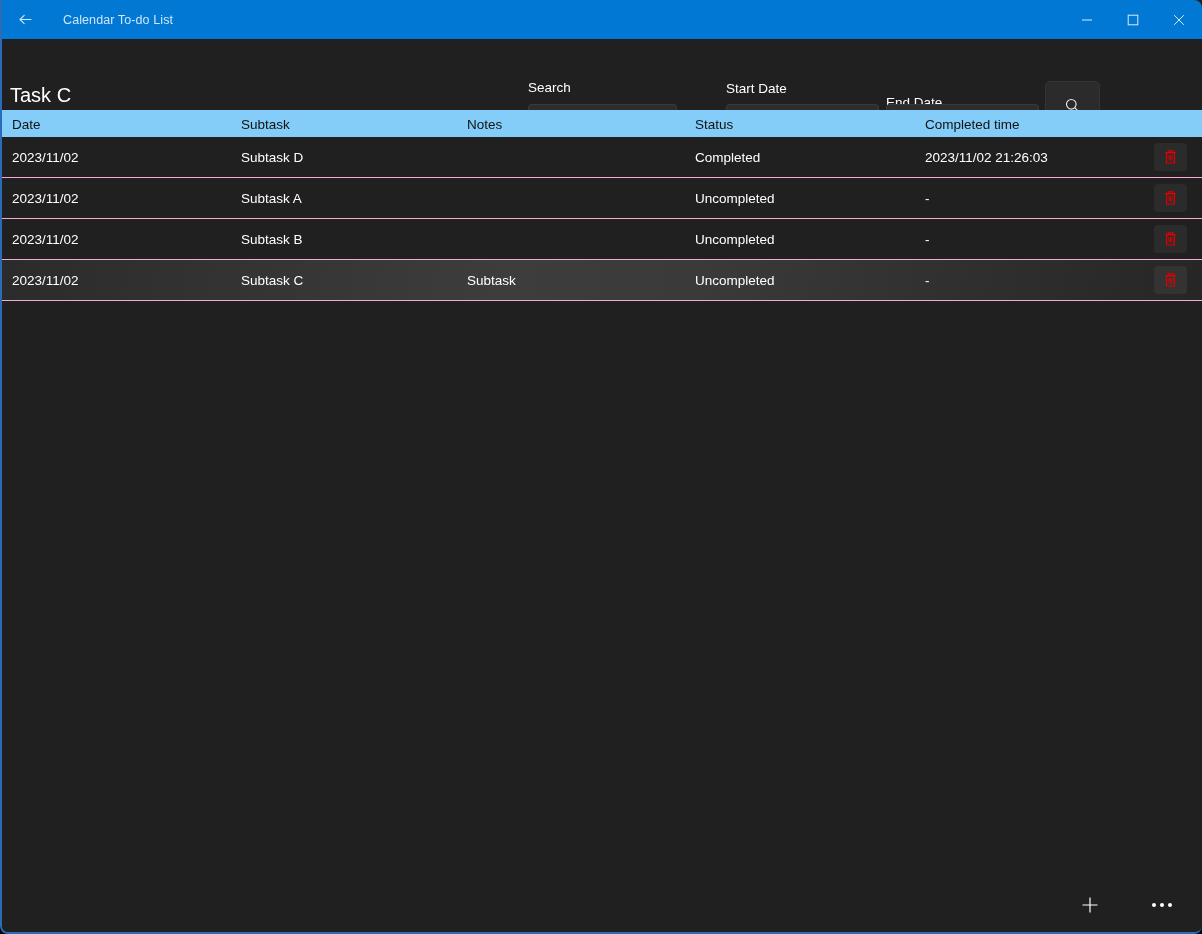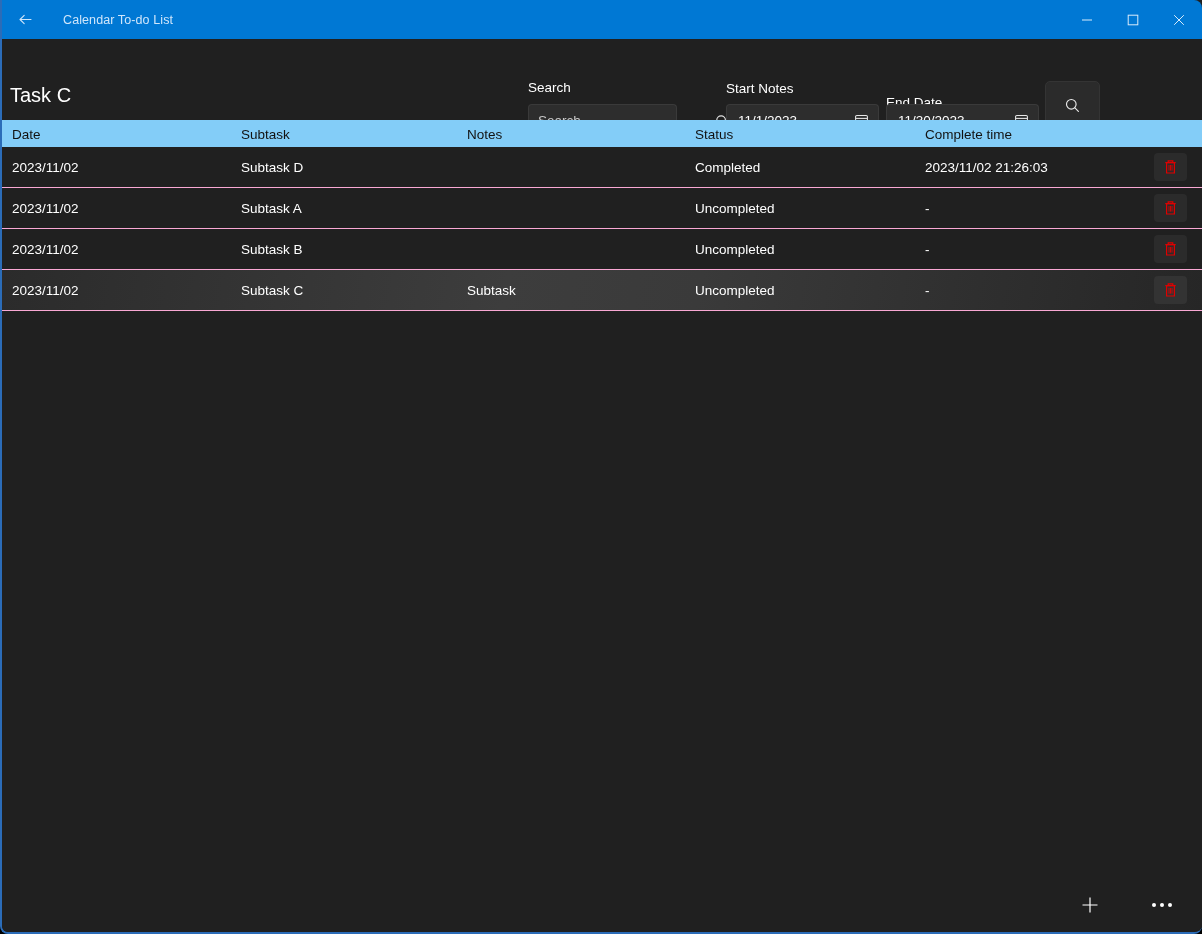--- a/index.html
+++ b/index.html
@@ -60,21 +60,21 @@
     display: flex;
     align-items: center;
     justify-content: center;
     color: #d9ecfb;
   }
   .win-ctrl svg { display: block; }
 
   
   #top-area {
     position: relative;
-    height: 81px;
+    height: 71px;
     background: #202020;
     padding-left: 47px;
   }
   #page-title {
     position: absolute;
     left: 8px;
     top: 56px;
     transform: translateY(-50%);
     font-size: 20px;
     color: #ffffff;
@@ -286,21 +286,21 @@
     <div id="search-box">
       <input id="search-input" type="text" placeholder="Search" style="">
       <span id="search-input-icon">
         <svg width="14" height="14" viewBox="0 0 14 14" fill="none" stroke="currentColor" stroke-width="1.15">
           <circle cx="6.1" cy="6.1" r="4.3"></circle>
           <path d="M9.3 9.3L12.6 12.6" stroke-linecap="round"></path>
         </svg>
       </span>
     </div>
 
-    <div class="field-label" style="left:724px; top:42px;">Start Notes</div>
+    <div class="field-label" style="left:724px; top:42px;">Start Date</div>
     <div class="date-box" id="start-date-box">
       <span class="date-value">11/1/2023</span>
       <span class="calendar-icon">
         <svg width="15" height="15" viewBox="0 0 15 15" fill="none" stroke="currentColor" stroke-width="1.05">
           <rect x="1.6" y="2.4" width="11.8" height="10.4" rx="1.2"></rect>
           <path d="M1.6 5.4h11.8"></path>
           <rect x="4" y="7.4" width="5" height="3.2" fill="currentColor" stroke="none"></rect>
         </svg>
       </span>
     </div>
@@ -325,21 +325,21 @@
         </svg>
       </span>
     </div>
   </div>
 
   <div id="table-header">
     <div class="th col-date">Date</div>
     <div class="th col-subtask">Subtask</div>
     <div class="th col-notes">Notes</div>
     <div class="th col-status">Status</div>
-    <div class="th col-complete">Complete time</div>
+    <div class="th col-complete">Completed time</div>
   </div>
 
   <div id="table-body">
 
     <div class="table-row">
       <div class="td col-date">2023/11/02</div>
       <div class="td col-subtask">Subtask D</div>
       <div class="td col-notes"></div>
       <div class="td col-status">Completed</div>
       <div class="td col-complete">2023/11/02 21:26:03</div>

